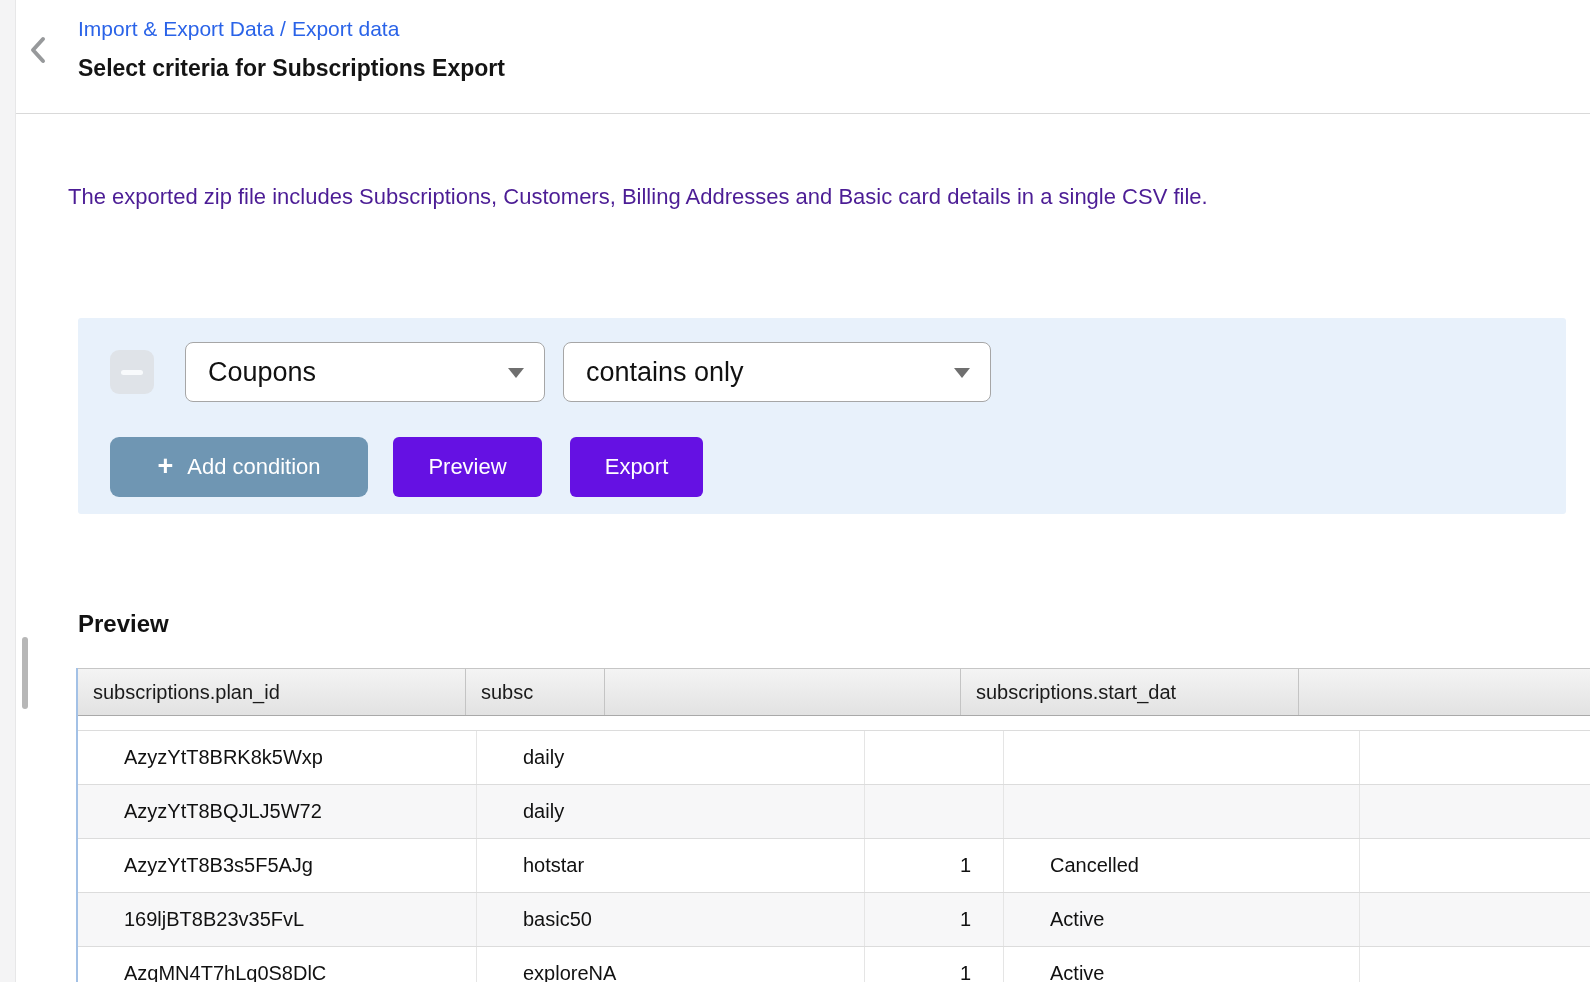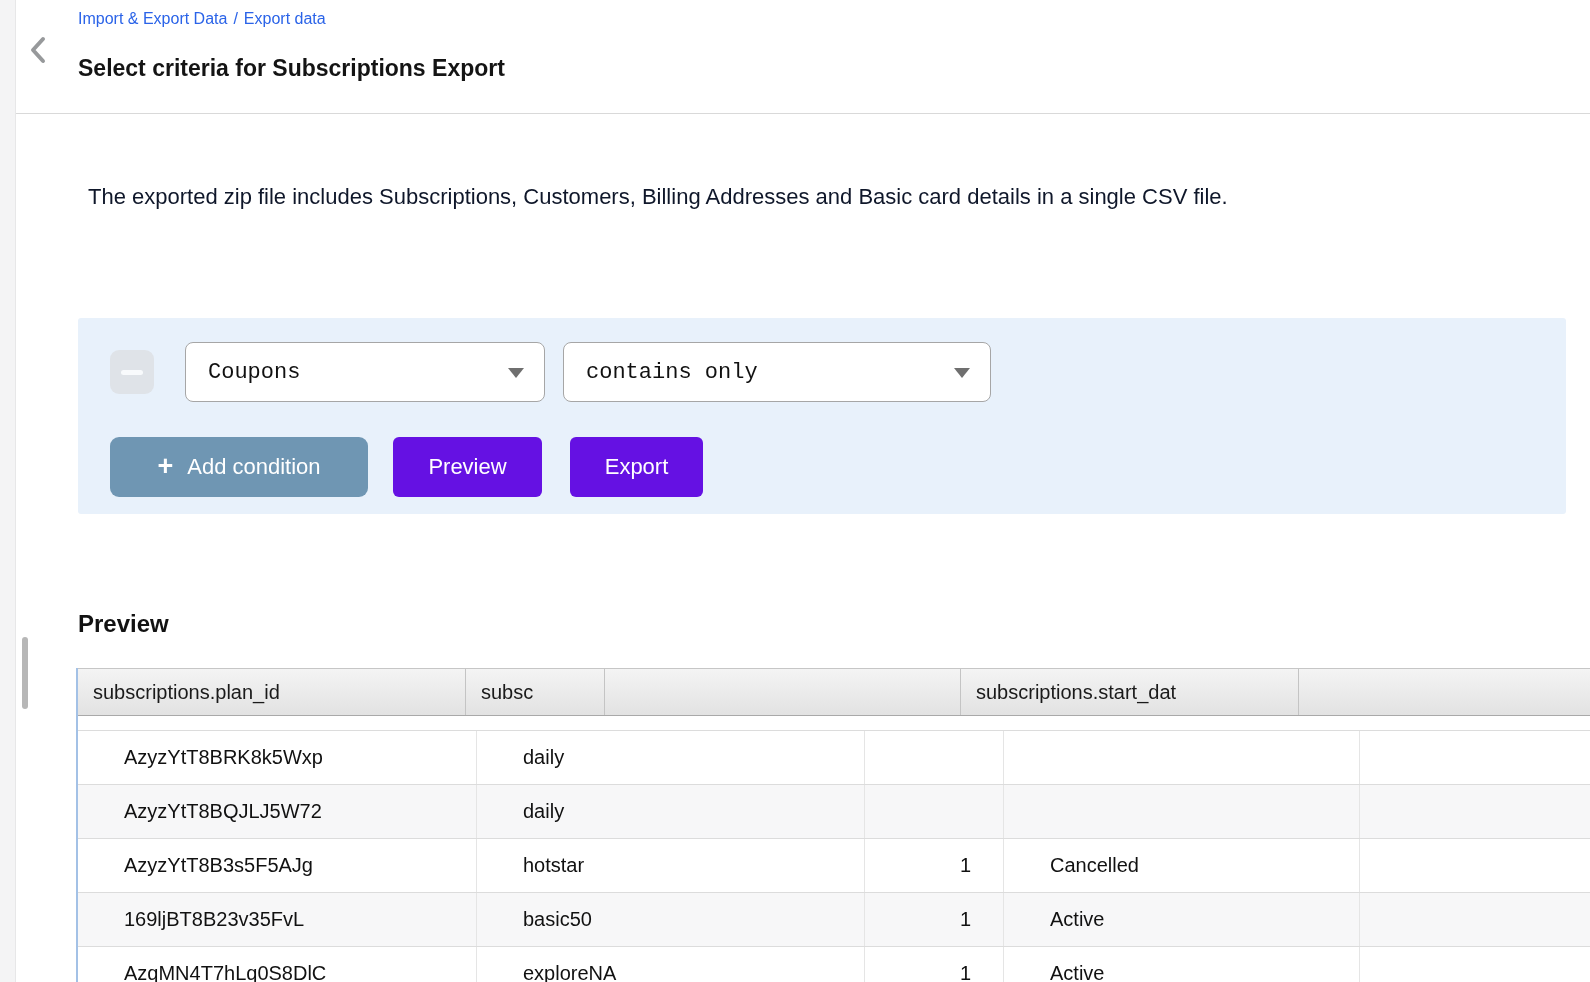--- a/index.html
+++ b/index.html
@@ -7,35 +7,35 @@
     position:relative;width:1590px;height:982px;overflow:hidden;background:#ffffff;
     font-family:"Liberation Sans","DejaVu Sans",sans-serif;color:#1c1c1c;
     --purple:#6511e3;--slate:#6f96b3;--link:#2a63e8;--ddborder:#4b82e8;--ddhl:#3b77d9;
     --panel:#e8f1fb;--tblleft:#a3c1e6;
   }
   
   .left-strip{position:absolute;left:0;top:0;width:15px;height:982px;background:#f4f4f5;border-right:1px solid #e7e7e8;z-index:6;}
   
   .topbar{position:absolute;left:0;top:0;width:1590px;height:113px;background:#fff;border-bottom:1px solid #d9d9d9;z-index:2;}
   .back-btn{position:absolute;left:28px;top:36px;width:22px;height:28px;cursor:pointer;}
-  .breadcrumb{position:absolute;left:78px;top:10px;font-size:16px;color:var(--link);}
+  .breadcrumb{position:absolute;left:78px;top:17px;font-size:21px;color:var(--link);}
   .breadcrumb a{color:var(--link);text-decoration:none;cursor:pointer;}
   .crumb-sep{color:var(--link);padding:0 6px;}
   .page-title{position:absolute;left:78px;top:55px;font-size:23px;font-weight:700;color:#141414;}
   
-  .description{position:absolute;left:88px;top:183px;width:1420px;font-size:22px;line-height:28px;color:#0f172a;}
+  .description{position:absolute;left:68px;top:183px;width:1420px;font-size:22px;line-height:28px;color:#4c1d95;}
   
   .panel{position:absolute;left:78px;top:318px;width:1488px;height:196px;background:var(--panel);border-radius:3px;z-index:1;}
   .remove-btn{position:absolute;left:32px;top:32px;width:44px;height:44px;background:#dfe3e8;border:none;border-radius:9px;cursor:pointer;}
   .remove-btn .minus-bar{position:absolute;left:11px;top:20px;width:22px;height:5px;background:#f8fafc;border-radius:3px;}
   .select{
     position:absolute;top:24px;height:60px;background:#fff;border:1px solid #a6a6a6;border-radius:8px;
     display:flex;align-items:center;box-sizing:border-box;cursor:pointer;
   }
-  .select .select-value{padding-left:22px;font-size:22px;color:#111;font-family:Liberation Mono, monospace;}
+  .select .select-value{padding-left:22px;font-size:27px;color:#111;}
   .caret{position:absolute;right:20px;top:25px;width:0;height:0;border-left:8px solid transparent;border-right:8px solid transparent;border-top:10px solid #6f6f6f;}
   .select-field{left:107px;width:360px;}
   .select-operator{left:485px;width:428px;}
   .btn{position:absolute;top:119px;height:60px;border:none;color:#fff;font-size:22px;font-family:inherit;cursor:pointer;display:flex;align-items:center;justify-content:center;}
   .btn-add{left:32px;width:258px;background:var(--slate);border-radius:9px;gap:14px;}
   .btn-add .plus-icon{font-size:27px;font-weight:700;line-height:1;position:relative;top:-1px;}
   .btn-preview{left:315px;width:149px;background:var(--purple);border-radius:6px;}
   .btn-export{left:492px;width:133px;background:var(--purple);border-radius:6px;}
   
   .dropdown{

